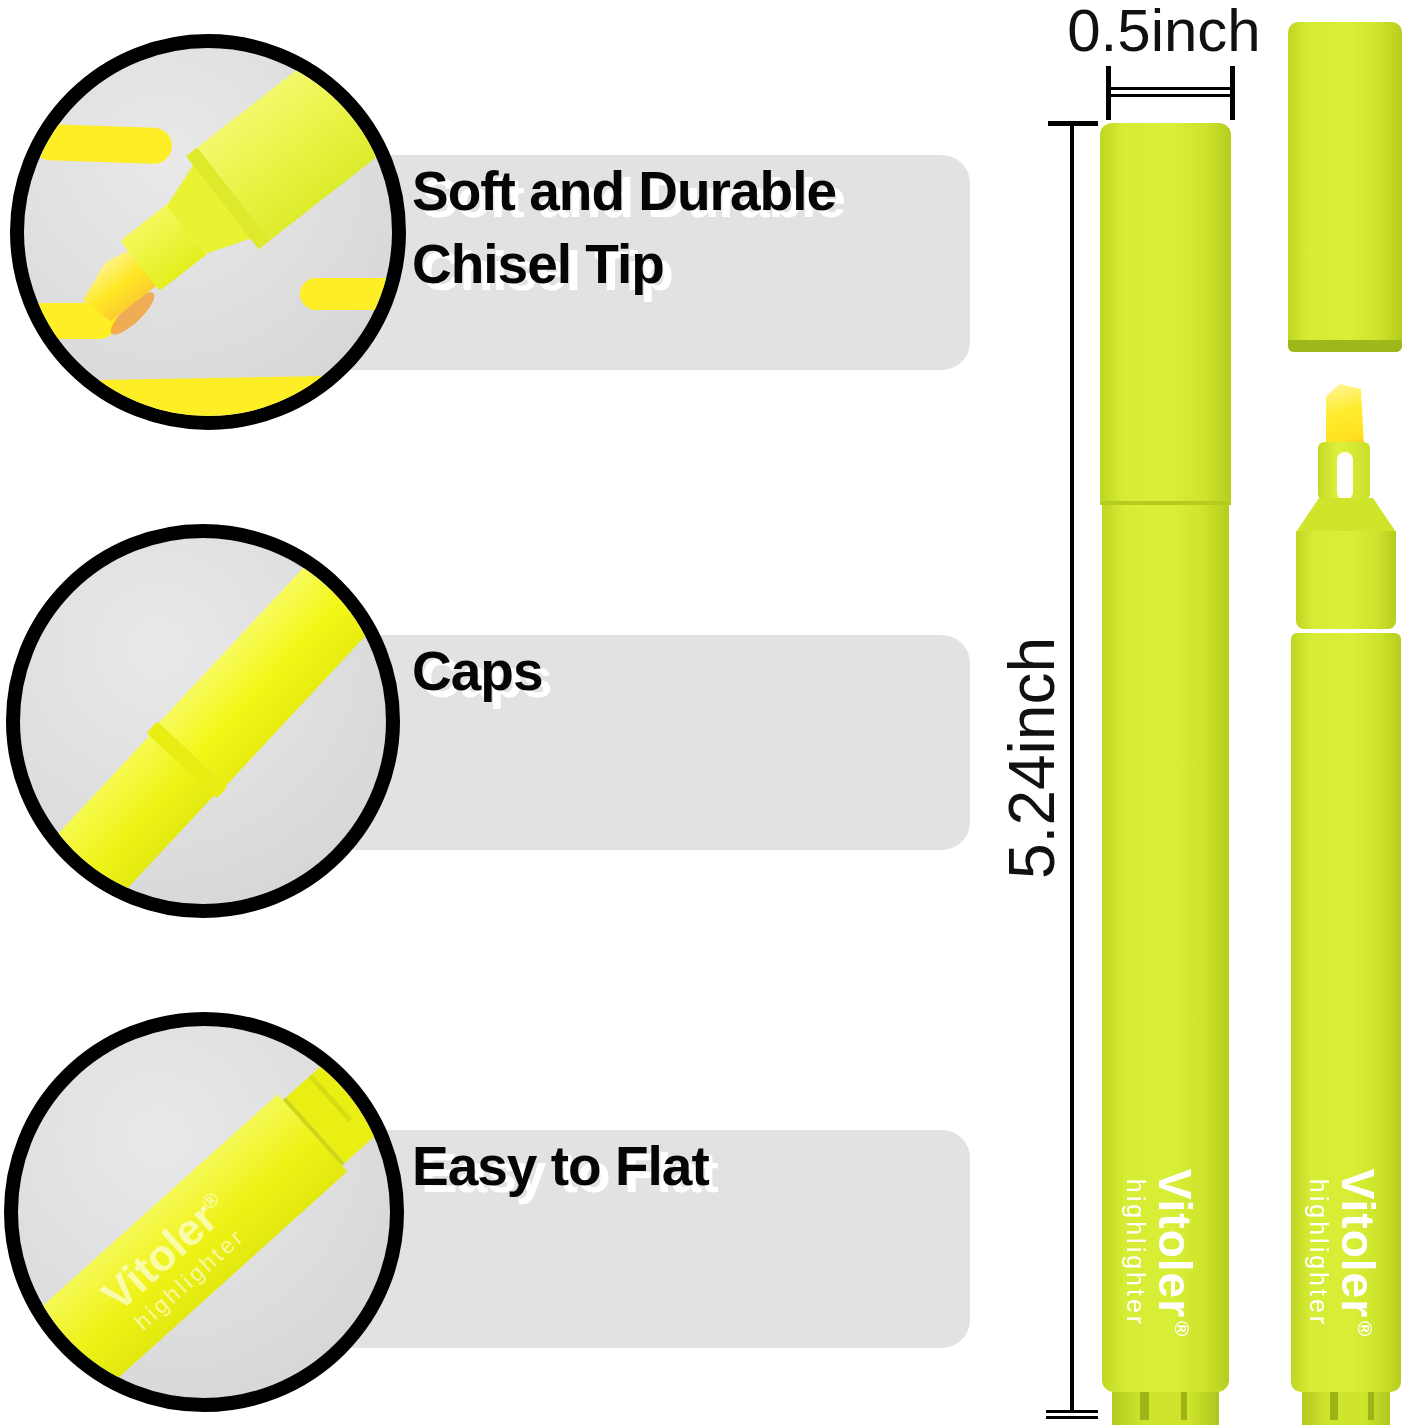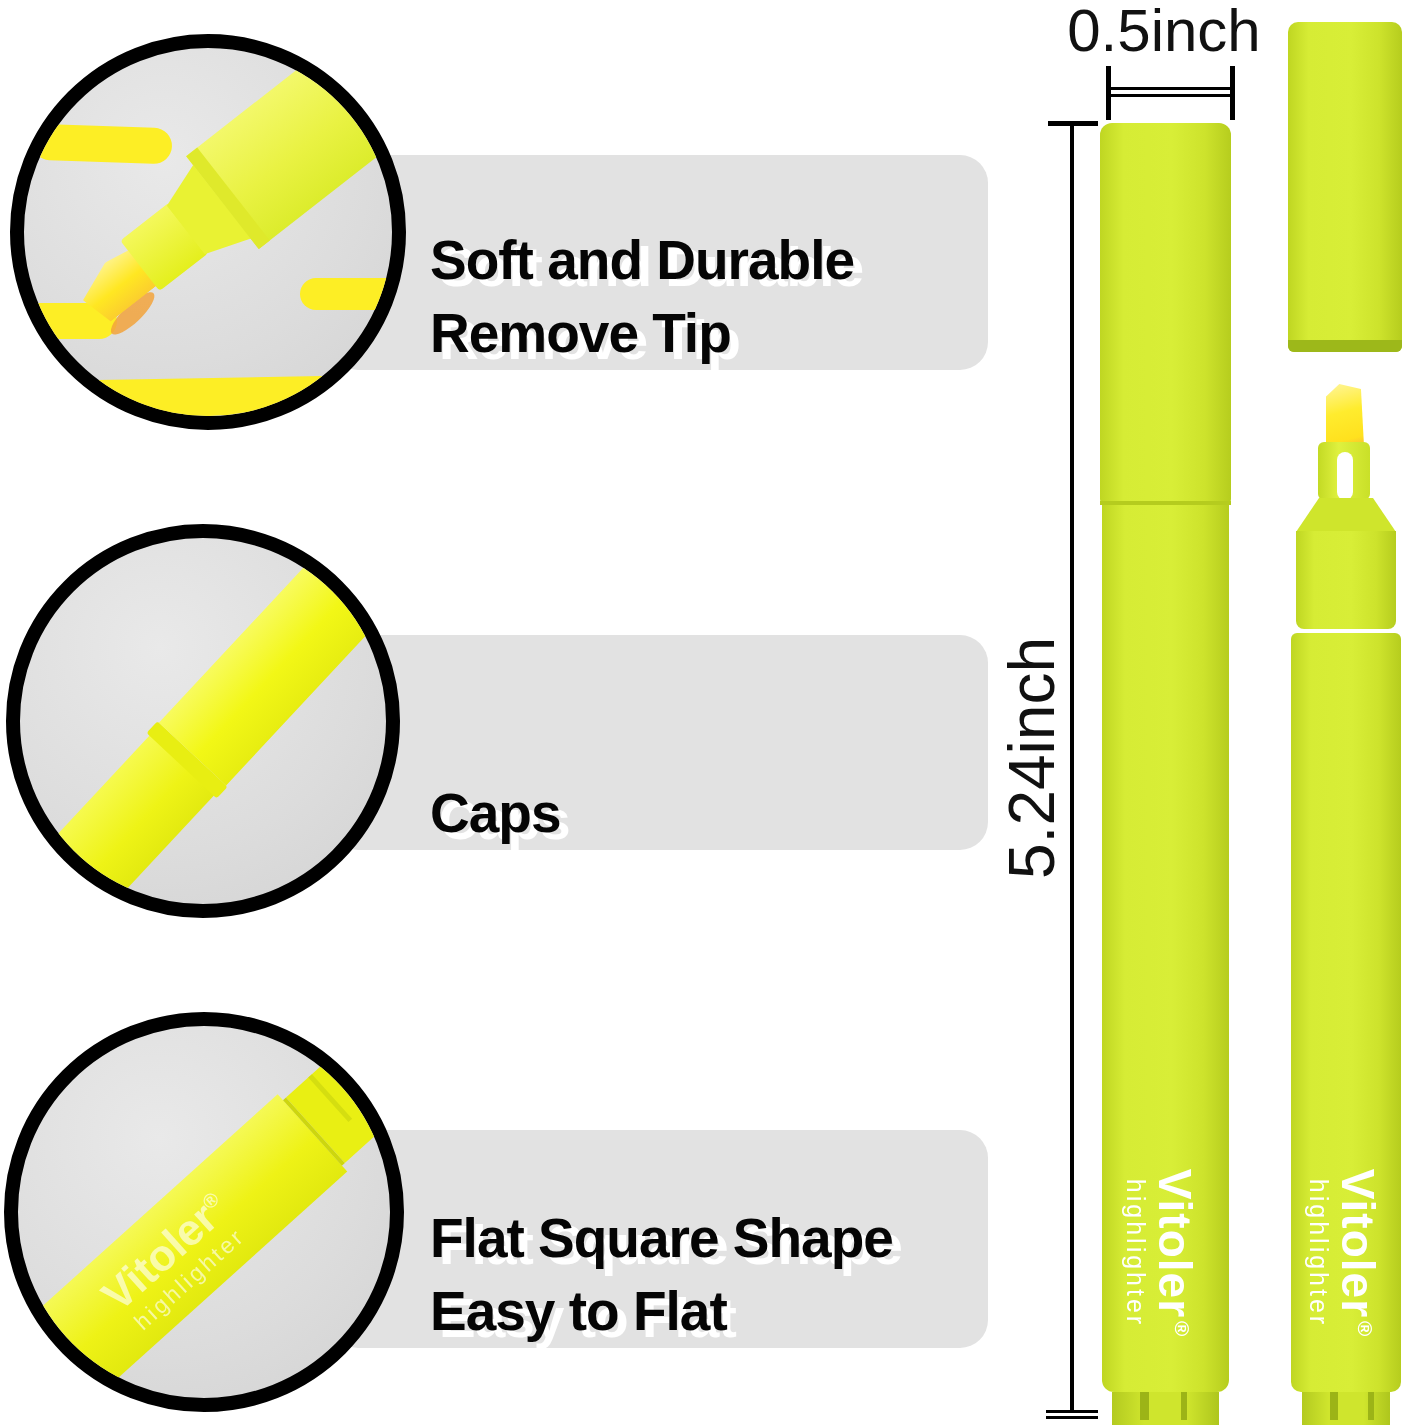--- a/index.html
+++ b/index.html
@@ -1,21 +1,21 @@
 <!DOCTYPE html>
 <html><head>
 <meta charset="utf-8">
 <style>
   html,body{margin:0;padding:0;background:#fff;}
   .canvas{position:relative;width:1407px;height:1425px;background:#ffffff;overflow:hidden;
           font-family:"Liberation Sans",sans-serif;}
 
   
-  .fbox{position:absolute;left:330px;width:658px;background:#e2e2e2;border-radius:28px;
-        display:flex;align-items:flex-end;z-index:1;}
+  .fbox{position:absolute;left:312px;width:658px;background:#e2e2e2;border-radius:28px;
+        display:flex;align-items:flex-start;z-index:1;}
   .fbox .ftext{padding-left:100px;font-weight:bold;font-size:55px;line-height:73px;
         color:#050505;letter-spacing:-1px;
         text-shadow:9px 7px 0 #ffffff;}
   .fline{display:block;white-space:nowrap;}
 
   
   .circle{position:absolute;border:14px solid #000;border-radius:50%;z-index:2;
           background:radial-gradient(circle at 38% 30%, #e9e9e9 0%, #dcdcdc 60%, #d2d2d2 100%);
           overflow:hidden;}
   .stroke{position:absolute;background:#fdee25;border-radius:20px;}
@@ -36,33 +36,32 @@
   .dim-label{position:absolute;color:#111;z-index:5;white-space:nowrap;}
 </style>
 </head>
 <body>
 
 <div class="canvas">
 
   <div class="fbox" style="top:155px;height:215px;">
     <div class="ftext">
       <span class="fline">Soft and Durable</span>
-      <span class="fline">Remove Tip</span>
+      <span class="fline">Chisel Tip</span>
     </div>
   </div>
 
   <div class="fbox" style="top:635px;height:215px;">
     <div class="ftext">
       <span class="fline">Caps</span>
     </div>
   </div>
 
   <div class="fbox" style="top:1130px;height:218px;">
     <div class="ftext">
-      <span class="fline">Flat Square Shape</span>
       <span class="fline">Easy to Flat</span>
     </div>
   </div>
 
   <div class="circle" style="left:10px;top:34px;width:368px;height:368px;">
     <div class="stroke" style="left:8px;top:78px;width:140px;height:36px;transform:rotate(2deg);"></div>
     <div class="stroke" style="left:-12px;top:255px;width:105px;height:36px;"></div>
     <div class="stroke" style="left:276px;top:230px;width:105px;height:32px;"></div>
     <div class="stroke" style="left:40px;top:330px;width:290px;height:38px;transform:rotate(-1deg);"></div>
     <div class="penrot" style="left:20px;top:71px;width:420px;height:118px;transform:rotate(-38deg);">

